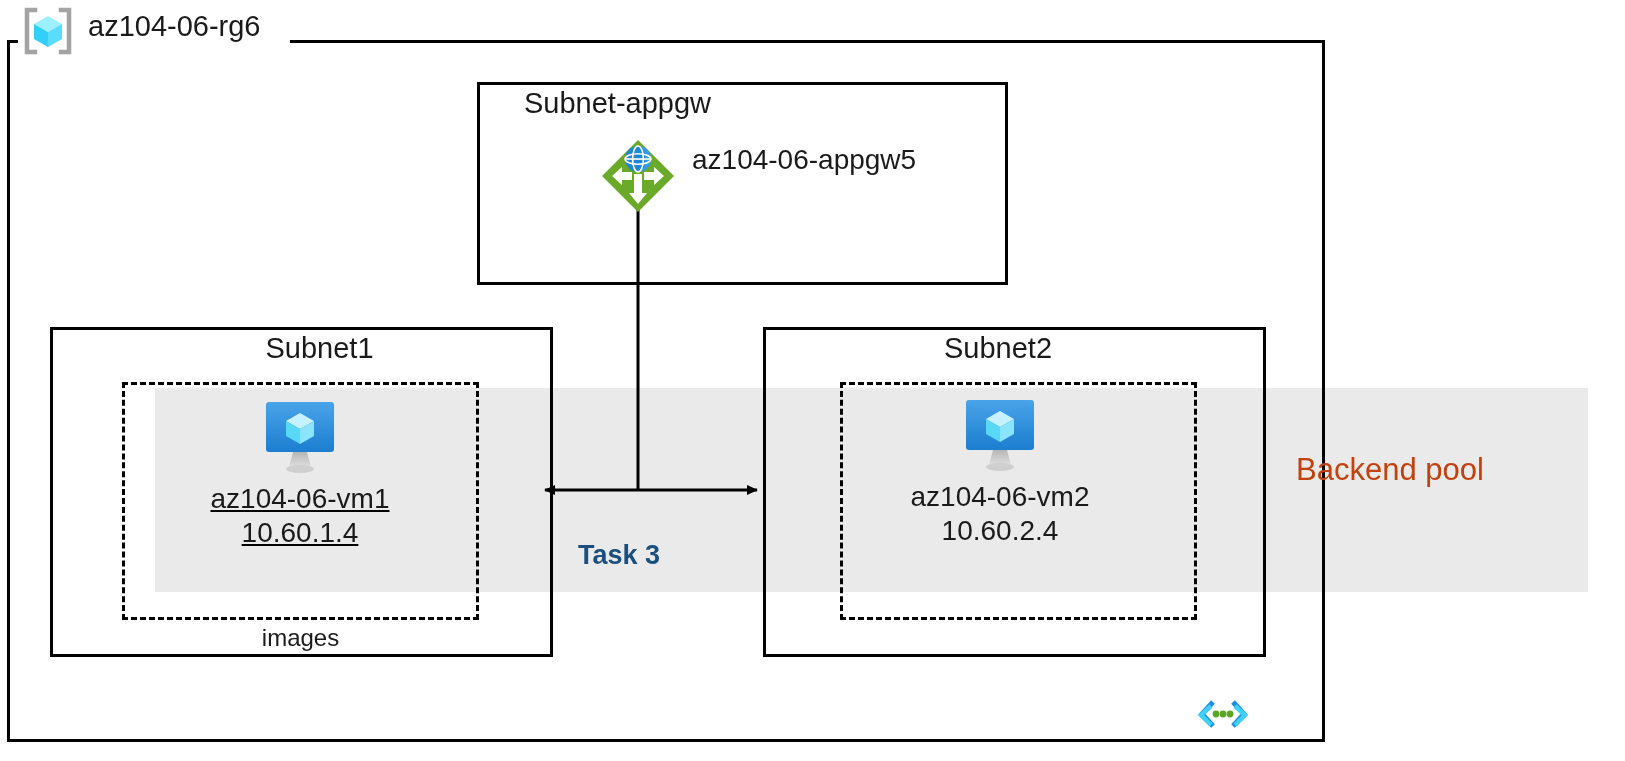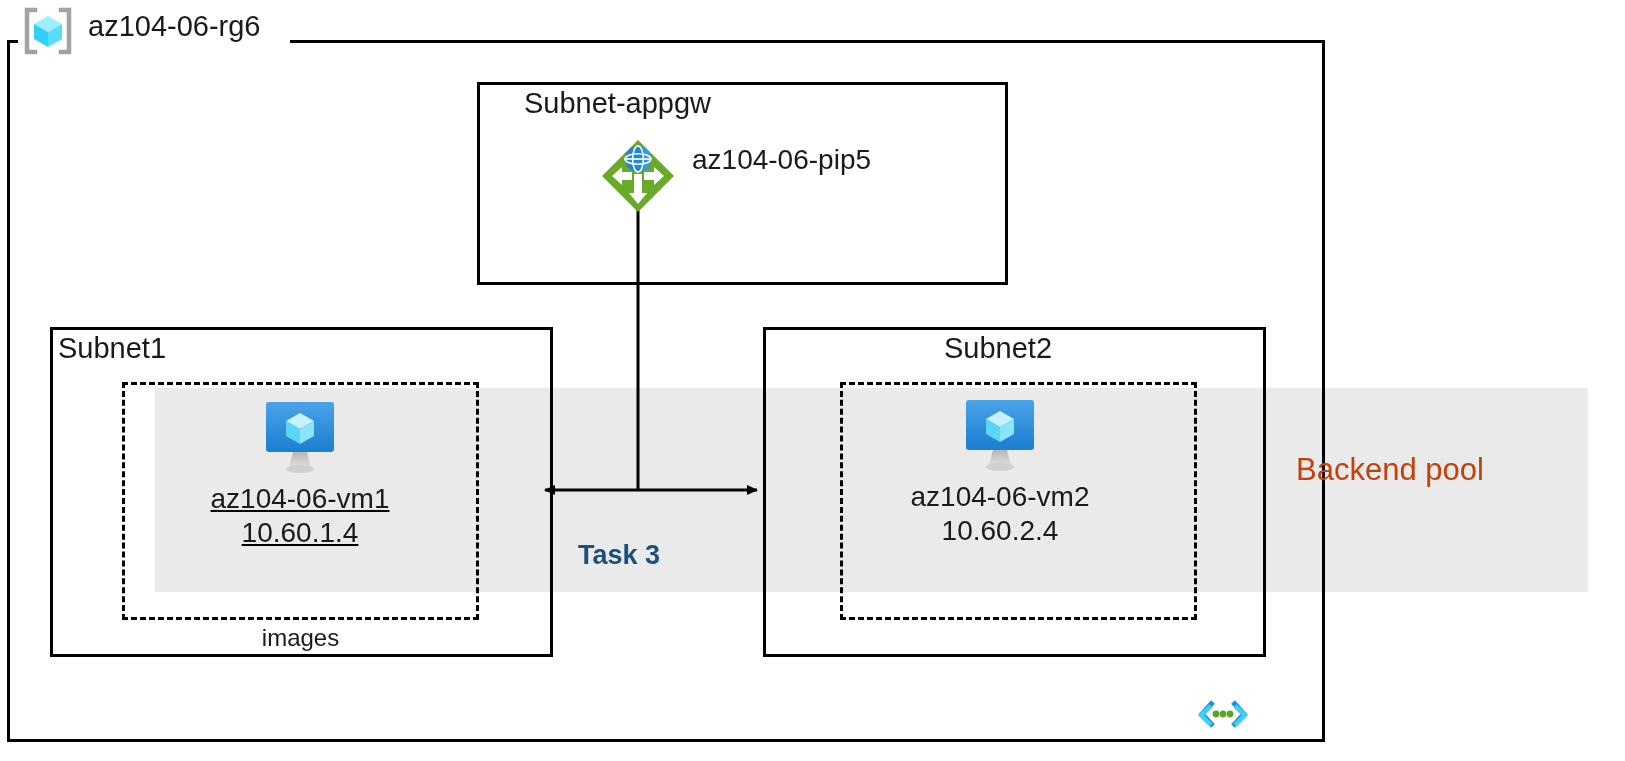--- a/index.html
+++ b/index.html
@@ -95,21 +95,21 @@
   .subnet2      { left: 763px;  top: 327px; width: 503px; height: 330px; }
 
   .subnet-title {
     position: absolute;
     font-size: 29px;
     color: #1a1a1a;
     white-space: nowrap;
     z-index: 5;
   }
   .subnet-appgw-title { left: 489px; top: 87px; margin-left: 35px; }
-  .subnet1-title      { left: 58px;  top: 332px; width: 503px; }
+  .subnet1-title      { left: 68px;  top: 332px; width: 503px; text-align: center; }
   .subnet2-title      { left: 763px; top: 332px; width: 470px; text-align: center; }
 
   
   .dashed-box {
     position: absolute;
     border: 3px dashed #000000;
     box-sizing: border-box;
     background: transparent;
     z-index: 4;
   }
@@ -238,21 +238,21 @@
 
       <path d="M38 66 L29 55 L34 55 L34 36 L42 36 L42 55 L47 55 Z" fill="#ffffff"></path>
 
       <circle cx="38" cy="21" r="13" fill="#1e87d6"></circle>
       <path d="M38 8 a13 13 0 0 1 0 26 a7.5 13 0 0 0 0 -26 Z" fill="#3aa0e8" opacity="0.85"></path>
       <ellipse cx="38" cy="21" rx="13" ry="5.2" fill="none" stroke="#ffffff" stroke-width="1.6"></ellipse>
       <ellipse cx="38" cy="21" rx="5.4" ry="13" fill="none" stroke="#ffffff" stroke-width="1.6"></ellipse>
       <line x1="25" y1="21" x2="51" y2="21" stroke="#ffffff" stroke-width="1.6"></line>
     </svg>
     <div class="appgw-labels">
-      <div class="appgw-line">az104-06-pip5</div>
+      <div class="appgw-line">az104-06-appgw5</div>
     </div>
   </div>
 
   <div class="subnet-box subnet1"></div>
   <div class="subnet-title subnet1-title">Subnet1</div>
   <div class="dashed-box dashed1"></div>
 
   <div class="vm-node vm1">
     <svg class="vm-icon" viewBox="0 0 80 76">
       <defs>

